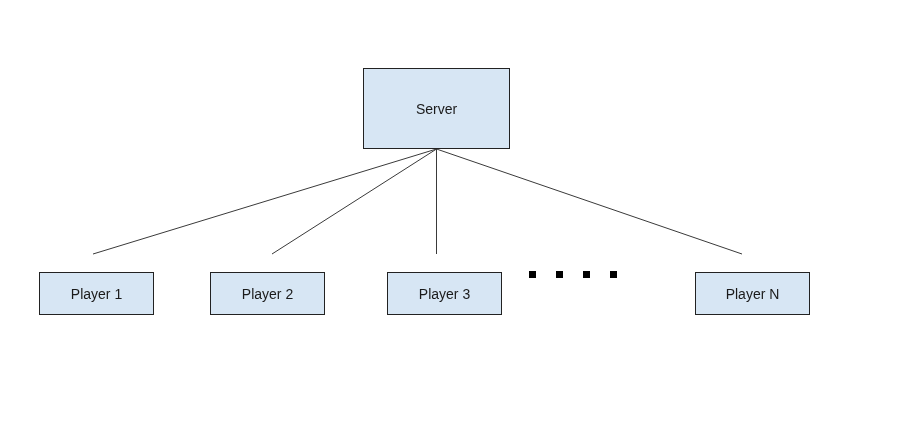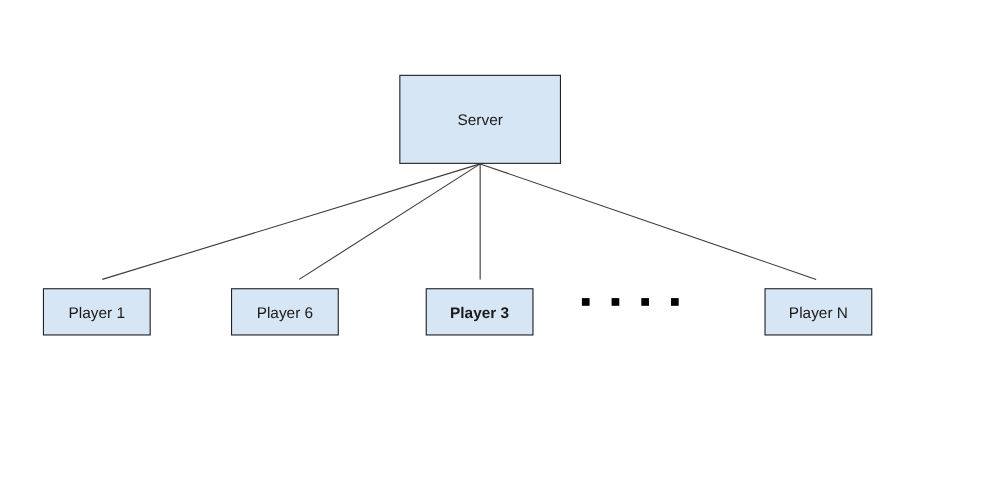--- a/index.html
+++ b/index.html
@@ -40,26 +40,26 @@
     color: var(--text);
     font-size: 14px;
     line-height: 1;
     text-align: center;
   }
   .node.server {
     left: 363px; top: 68px;
     width: 147px; height: 81px;
   }
   .node.player {
-    width: 98px; height: 43px;
-    top: 262px;
+    width: 115px; height: 43px;
+    top: 272px;
   }
   .node.p1 { left: 39px; }
   .node.p2 { left: 210px; }
-  .node.p3 { left: 387px; font-weight: bold; }
+  .node.p3 { left: 387px; }
   .node.pn { left: 695px; justify-content: center; }
   .ellipsis {
     position: absolute;
     left: 529px; top: 271px;
     display: flex;
     gap: 20px;
   }
   .dot {
     width: 7px; height: 7px;
     background: #000000;
@@ -79,21 +79,21 @@
 
   <div class="node server">
     <span>Server</span>
   </div>
 
   <div class="node player p1">
     <span>Player 1</span>
   </div>
 
   <div class="node player p2">
-    <span>Player 6</span>
+    <span>Player 2</span>
   </div>
 
   <div class="node player p3">
     <span>Player 3</span>
   </div>
 
   <div class="ellipsis">
     <span class="dot"></span>
     <span class="dot"></span>
     <span class="dot"></span>

